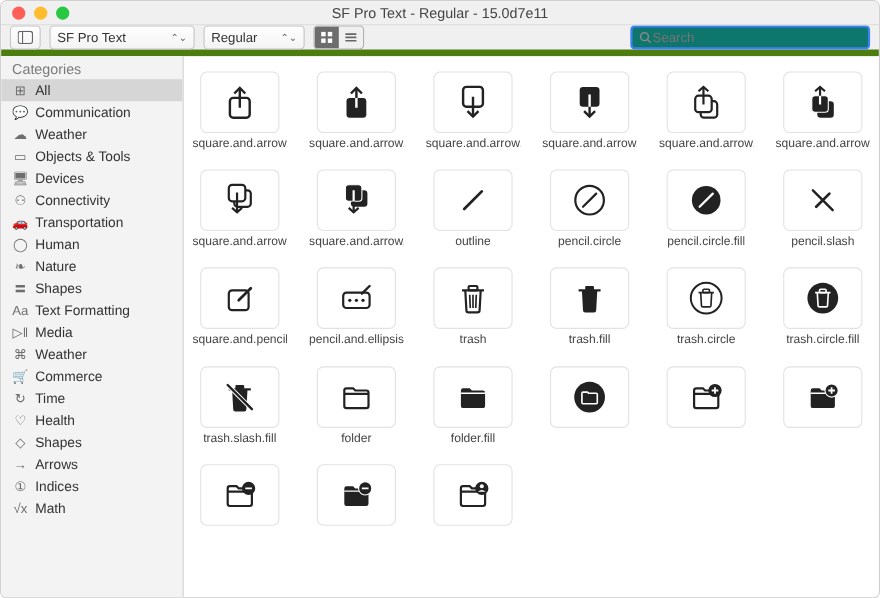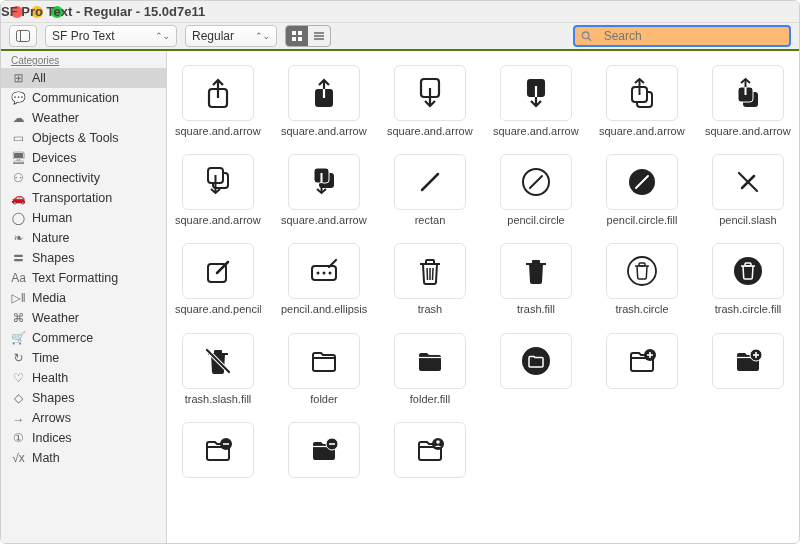--- a/index.html
+++ b/index.html
@@ -4,35 +4,35 @@
 <style>
 * { margin: 0; padding: 0; box-sizing: border-box; }
 html, body { width: 800px; height: 544px; overflow: hidden; font-family: -apple-system, BlinkMacSystemFont, "Helvetica Neue", sans-serif; font-size: 13px; color: #333; background: #fff; }
 .window { width: 800px; height: 544px; display: flex; flex-direction: column; border: 1px solid #d0d0d0; border-radius: 6px; overflow: hidden; }
 .titlebar { height: 22px; background: #f0f0f0; border-bottom: 1px solid #dcdcdc; display: flex; align-items: center; position: relative; }
 .traffic { display: flex; gap: 8px; margin-left: 10px; }
 .traffic .dot { width: 12px; height: 12px; border-radius: 50%; }
 .dot.red { background: #ff5f57; }
 .dot.yel { background: #febc2e; }
 .dot.grn { background: #28c840; }
-.title { position: absolute; left: 0; right: 0; font-size: 13px; color: #444; pointer-events: none; font-weight: bold; }
-.toolbar { height: 28px; background: #f0f0f0; border-bottom: 2px solid #4d7c0f; display: flex; align-items: center; padding: 0 8px; gap: 8px; }
+.title { position: absolute; left: 0; right: 0; text-align: center; font-size: 13px; color: #444; pointer-events: none; }
+.toolbar { height: 28px; background: #f0f0f0; border-bottom: 6px solid #4d7c0f; display: flex; align-items: center; padding: 0 8px; gap: 8px; }
 .tb-btn { height: 22px; border: 1px solid #c6c6c6; border-radius: 4px; background: linear-gradient(#ffffff,#f3f3f3); display: inline-flex; align-items: center; justify-content: center; padding: 0 6px; font-size: 11px; color: #555; }
 .tb-select { height: 22px; border: 1px solid #c6c6c6; border-radius: 4px; background: linear-gradient(#ffffff,#f4f4f4); display: inline-flex; align-items: center; padding: 0 6px; font-size: 12px; color: #333; }
 .tb-select .chev { margin-left: 6px; font-size: 9px; color: #666; }
 .seg { height: 22px; border: 1px solid #b0b0b0; border-radius: 4px; overflow: hidden; display: inline-flex; }
 .seg .segbtn { width: 22px; height: 20px; display: flex; align-items: center; justify-content: center; font-size: 12px; color: #555; }
 .seg .segbtn.active { background: #6d6d6d; color: #fff; }
 .spacer { flex: 1; }
-.search { width: 218px; height: 22px; border: 2px solid #3b82f6; border-radius: 4px; background: #fdba74; display: flex; align-items: center; padding: 0 6px; gap: 12px; }
+.search { width: 218px; height: 22px; border: 2px solid #3b82f6; border-radius: 4px; background: #0f766e; display: flex; align-items: center; padding: 0 6px; gap: 1px; }
 .search svg { width: 12px; height: 12px; fill: none; stroke: #888; stroke-width: 2; }
 .search input { border: none; outline: none; width: 100%; font-size: 12px; background: transparent; }
 .body { flex: 1; display: flex; overflow: hidden; }
 .sidebar { width: 166px; background: #f3f3f3; border-right: 1px solid #d5d5d5; overflow-y: auto; }
-.side-hdr { font-size: 10px; color: #7a7a7a; padding: 4px 10px 2px 10px; text-decoration: underline; }
+.side-hdr { font-size: 13px; color: #7a7a7a; padding: 4px 10px 2px 10px; }
 .side-item { display: flex; align-items: center; gap: 6px; padding: 3px 10px; font-size: 12.5px; color: #333; cursor: default; }
 .side-item.selected { background: #d6d6d6; }
 .side-item .ic { width: 15px; height: 13px; display: inline-flex; align-items: center; justify-content: center; color: #6e6e6e; font-size: 12px; }
 .grid-wrap { flex: 1; overflow: auto; }
 .grid { display: grid; grid-template-columns: repeat(6, 88px); gap: 16px 18px; padding: 14px 14px; justify-content: center; }
 .cell { width: 88px; display: flex; flex-direction: column; align-items: center; }
 .thumb { width: 72px; height: 56px; border: 1px solid #e2e2e2; border-radius: 6px; background: #fff; display: flex; align-items: center; justify-content: center; }
 .thumb svg { width: 34px; height: 34px; }
 .label { margin-top: 4px; font-size: 11px; color: #444; text-align: center; line-height: 1.2; max-width: 86px; display: -webkit-box; -webkit-line-clamp: 2; -webkit-box-orient: vertical; overflow: hidden; }
 </style>
@@ -404,21 +404,21 @@
               </svg>
             </div>
             <div class="label">square.and.arrow.down.o...</div>
           </div>
           <div class="cell">
             <div class="thumb">
               <svg viewBox="0 0 34 34">
                 <use href="#pencil"></use>
               </svg>
             </div>
-            <div class="label">rectan</div>
+            <div class="label">outline</div>
           </div>
           <div class="cell">
             <div class="thumb">
               <svg viewBox="0 0 34 34">
                 <use href="#pencil-circle"></use>
               </svg>
             </div>
             <div class="label">pencil.circle</div>
           </div>
           <div class="cell">

